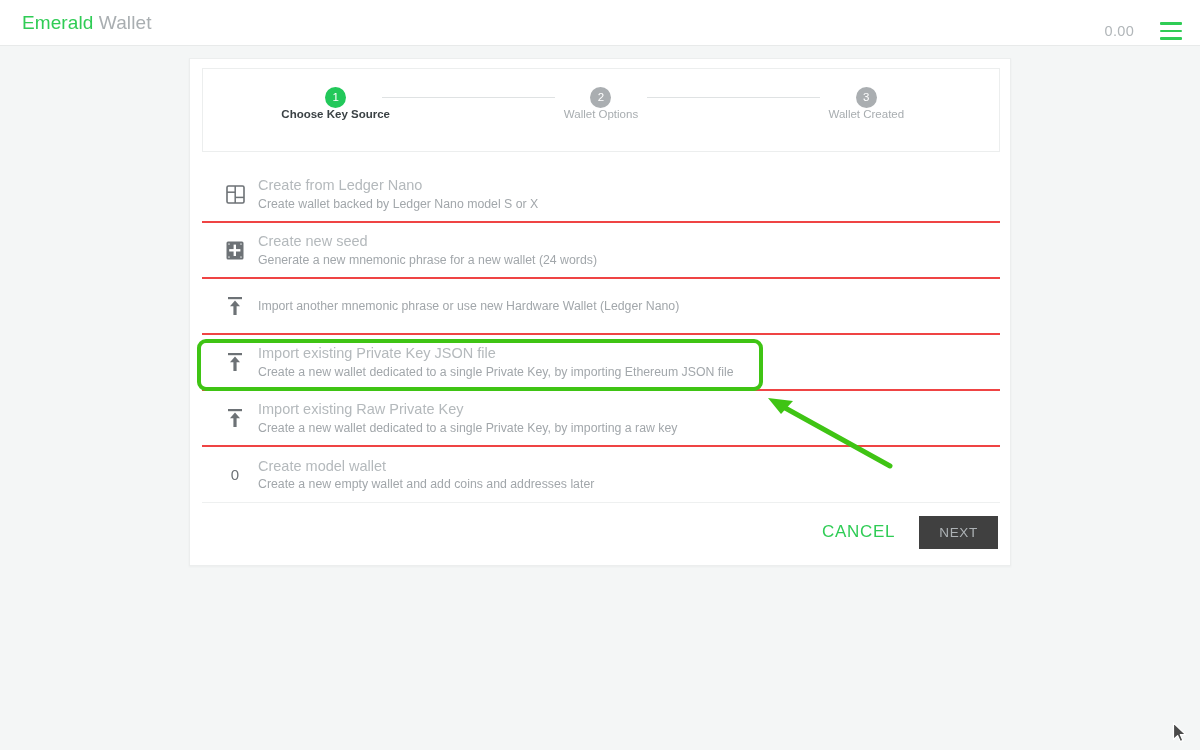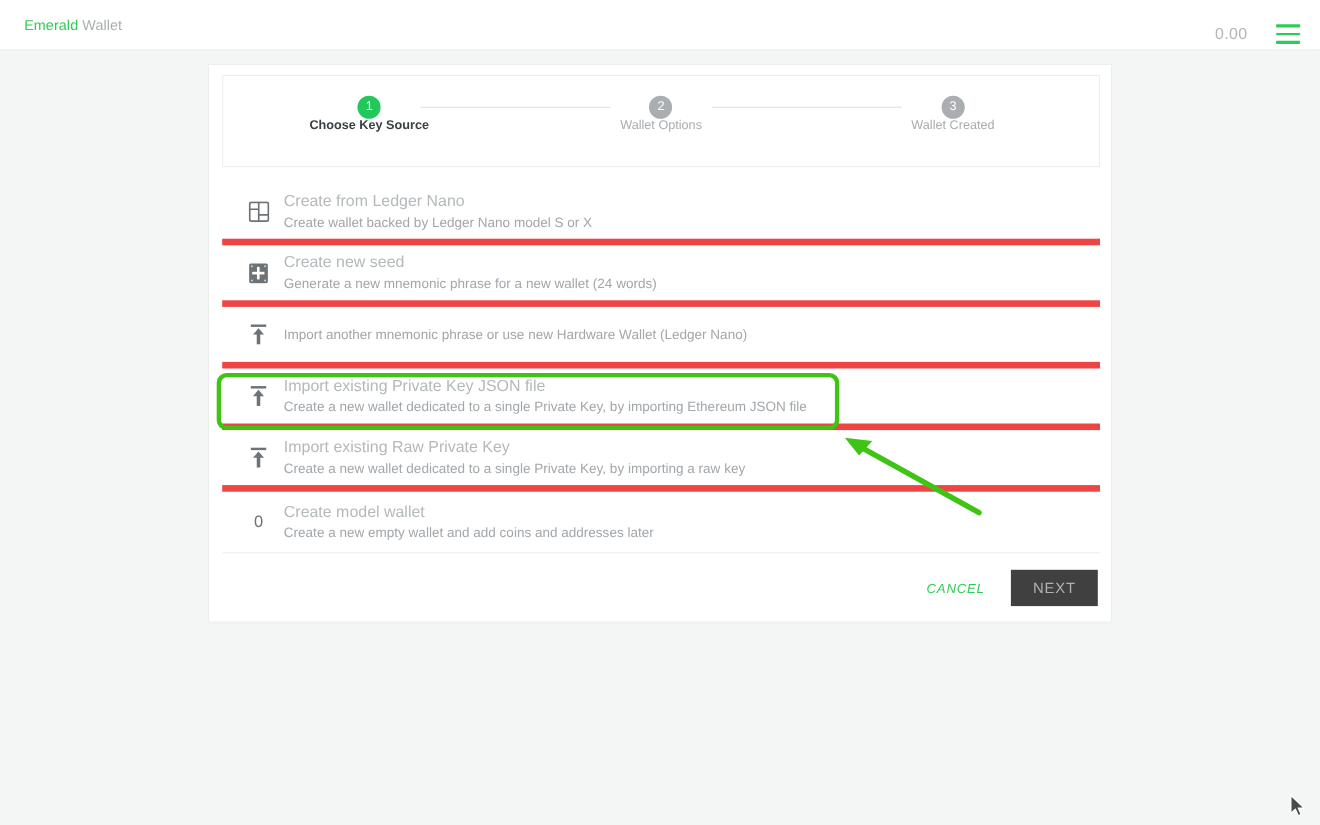--- a/index.html
+++ b/index.html
@@ -24,21 +24,21 @@
     height: 46px;
     background: #ffffff;
     border-bottom: 1px solid #e8eaea;
     display: flex;
     align-items: center;
     justify-content: space-between;
     padding: 0 18px 0 22px;
   }
 
   .brand {
-    font-size: 13px;
+    font-size: 19px;
     letter-spacing: .1px;
     white-space: nowrap;
   }
   .brand .brand-emerald { color: #2fcc55; font-weight: 400; }
   .brand .brand-wallet  { color: #a9aeb1; font-weight: 400; }
 
   .header-right {
     display: flex;
     align-items: center;
     gap: 26px;
@@ -143,21 +143,21 @@
     position: absolute;
     left: 12px;
     top: 108px;
     width: 798px;
   }
 
   .option-row {
     display: flex;
     align-items: center;
     height: 56px;
-    border-bottom: 6px solid #ef4444;
+    border-bottom: 2px solid #ef4444;
     cursor: pointer;
     padding-left: 10px;
   }
   .option-row:last-child { border-bottom: 1px solid #eef0f0; }
 
   .option-icon {
     width: 46px;
     min-width: 46px;
     display: flex;
     align-items: center;
@@ -190,26 +190,25 @@
     bottom: 14px;
     display: flex;
     align-items: center;
     gap: 10px;
   }
 
   .btn-cancel {
     background: transparent;
     border: none;
     color: #2fcc55;
-    font-size: 12px;
+    font-size: 17px;
     letter-spacing: .7px;
     padding: 9px 14px;
     cursor: pointer;
     font-family: "Liberation Sans", sans-serif;
-    font-style: italic;
   }
 
   .btn-next {
     background: #404040;
     border: none;
     color: #adb2b5;
     font-size: 13.5px;
     letter-spacing: .7px;
     padding: 9px 20px;
     cursor: default;

